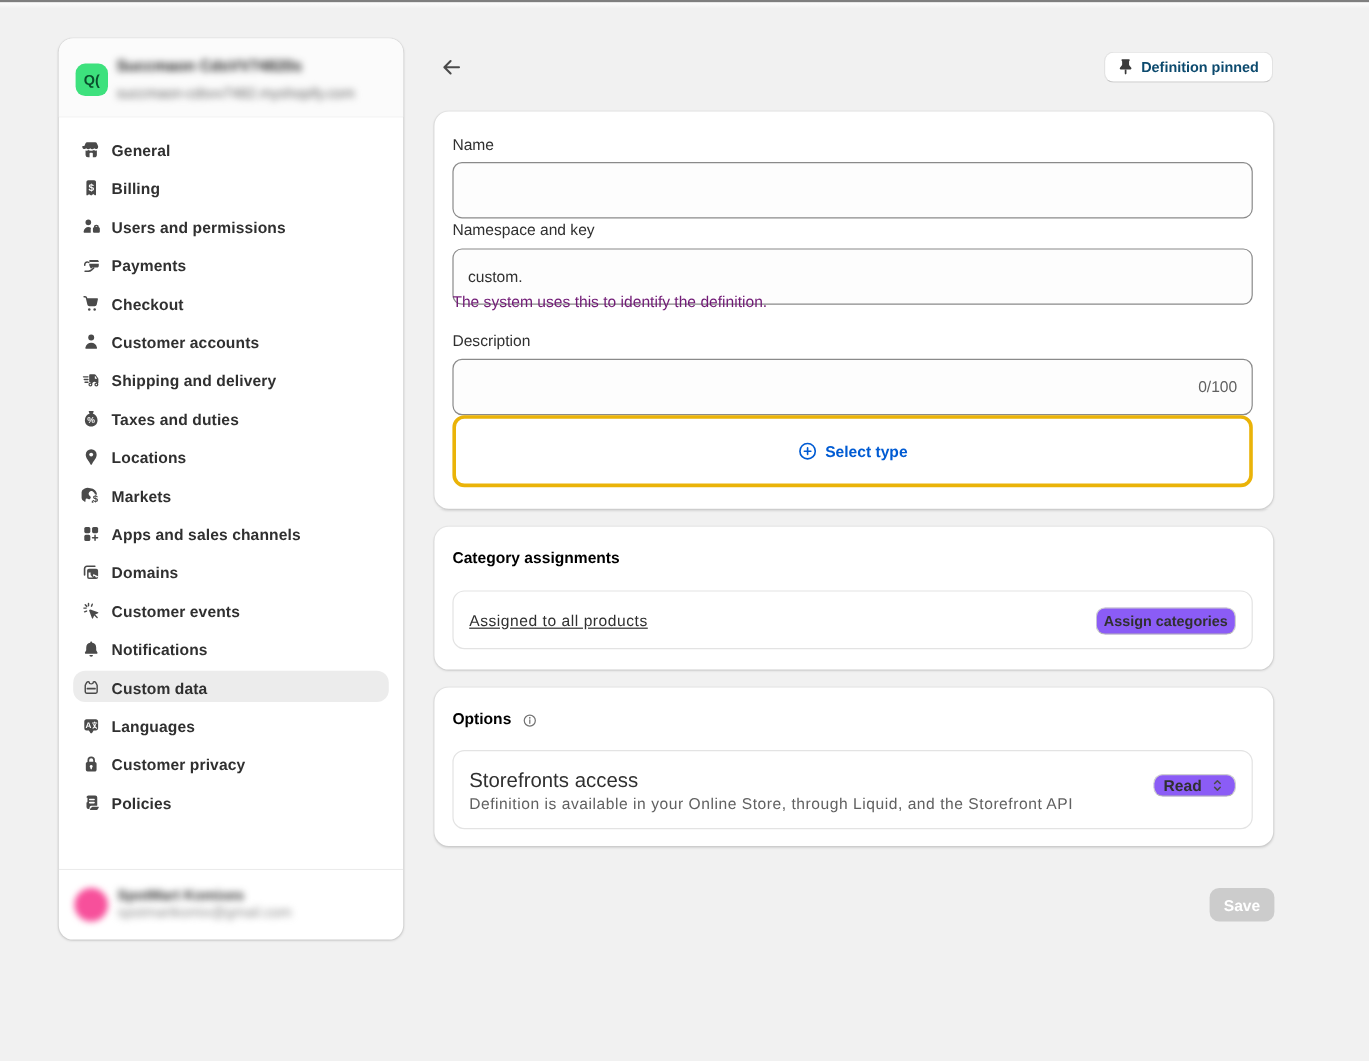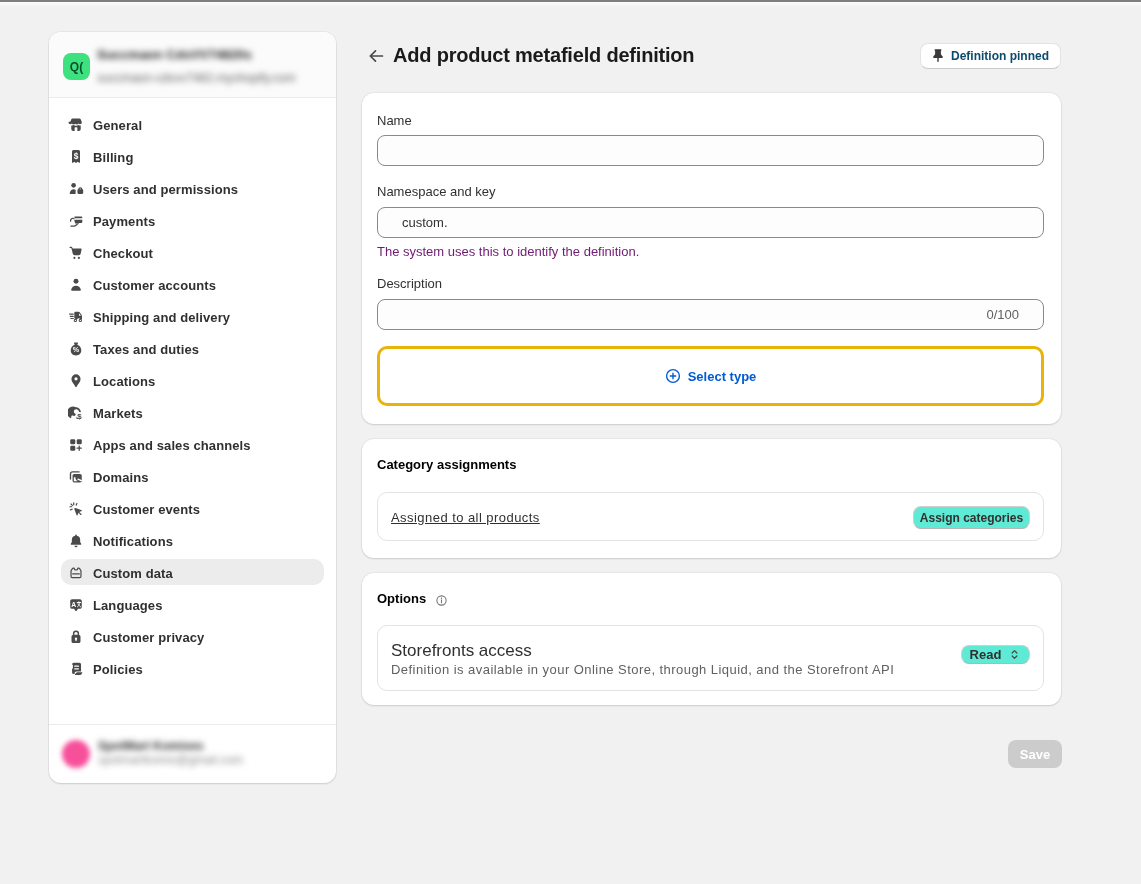--- a/index.html
+++ b/index.html
@@ -31,27 +31,27 @@
 .pg-title { position:absolute; left:31px; top:1px; font-size:20px; font-weight:700; color:#1a1a1a; letter-spacing:-.2px; }
 .pinned { position:absolute; right:0; top:0; height:26px; padding:0 11px 0 9px; background:#fff; border:1px solid #e3e3e3; border-bottom-color:#c9c9c9; border-radius:8px; display:flex; align-items:center; font-size:12px; font-weight:650; color:#0c4a6e; }
 .pinned svg { margin-right:5px; }
 
 .card { position:absolute; left:0; width:699px; background:#fff; border-radius:12px; box-shadow:0 1px 2px rgba(0,0,0,.12), 0 0 0 1px rgba(0,0,0,.04); }
 .card1 { top:93px; height:331px; }
 .card2 { top:439px; height:119px; }
 .card3 { top:573px; height:132px; }
 
 .lbl { position:absolute; left:15px; font-size:13px; color:#303030; }
-.inp { position:absolute; left:15px; width:667px; height:31px; background:#fdfdfd; border:1px solid #8a8a8a; border-radius:8px; font-size:13px; color:#303030; display:flex; align-items:center; padding:0 24px; }
+.inp { position:absolute; left:15px; width:667px; height:47px; background:#fdfdfd; border:1px solid #8a8a8a; border-radius:8px; font-size:13px; color:#303030; display:flex; align-items:center; padding:0 12px; }
 .helper { position:absolute; left:15px; font-size:13px; color:#701a75; }
 .selbox { position:absolute; left:15px; top:253px; width:667px; height:60px; border:3px solid #eab308; border-radius:10px; display:flex; align-items:center; justify-content:center; }
 .selbox .txt { color:#005bd3; font-size:13px; font-weight:650; margin-left:7px; }
 .ctitle { position:absolute; left:15px; top:18px; font-size:13px; font-weight:700; color:#000000; }
 .innerbox { position:absolute; left:15px; width:667px; border:1px solid #e3e3e3; border-radius:10px; }
-.btn { background:#5eead4; border:1px solid #d0d0d0; border-bottom-color:#b5b5b5; border-radius:8px; font-size:12px; font-weight:650; color:#303030; display:flex; align-items:center; justify-content:center; }
+.btn { background:#8b5cf6; border:1px solid #d0d0d0; border-bottom-color:#b5b5b5; border-radius:8px; font-size:12px; font-weight:650; color:#303030; display:flex; align-items:center; justify-content:center; }
 .savebtn { position:absolute; left:1008px; top:740px; width:54px; height:28px; background:#cccccc; border-radius:8px; color:#fff; font-size:13px; font-weight:650; display:flex; align-items:center; justify-content:center; }
 </style>
 </head>
 <body>
 <div class="topbar"></div>
 <div class="topfade"></div>
 
 <div class="sidebar">
   <div class="sb-head">
     <div class="sb-avatar">Q(</div>
@@ -211,21 +211,20 @@
     <div class="sb-uname">SpotMart Komixes</div>
     <div class="sb-uemail">spotmartkomix@gmail.com</div>
   </div>
 </div>
 
 <div class="main">
   <div class="pg-head">
     <svg class="backbtn" viewBox="0 0 20 20" fill="none" stroke="#4a4a4a" stroke-width="1.7" stroke-linecap="round" stroke-linejoin="round">
         <path d="M16.5 10H4.5M9.5 4.8 4.3 10l5.2 5.2"></path>
       </svg>
-    <div class="pg-title">Add product metafield definition</div>
     <div class="pinned"><svg width="16" height="16" viewBox="0 0 20 20" fill="#3a3a3a">
           <path d="M6.6 1.6h6.8c.7 0 1.1.7.8 1.3l-.5.9a1.2 1.2 0 0 0-.1.5v3c0 .4.1.7.4 1l1.9 2.4c.5.7 0 1.7-.8 1.7H4.9c-.8 0-1.3-1-.8-1.7L6 8.3c.3-.3.4-.6.4-1v-3a1.2 1.2 0 0 0-.1-.5l-.5-.9c-.3-.6.1-1.3.8-1.3z"></path>
           <path d="M9.1 12.4h1.8v4.2c0 .5-.4.9-.9.9s-.9-.4-.9-.9z"></path>
         </svg>Definition pinned</div>
   </div>
 
   <div class="card card1">
     <div class="lbl" style="top:20px;">Name</div>
     <div class="inp" style="top:42px;"></div>
     <div class="lbl" style="top:91px;">Namespace and key</div>

